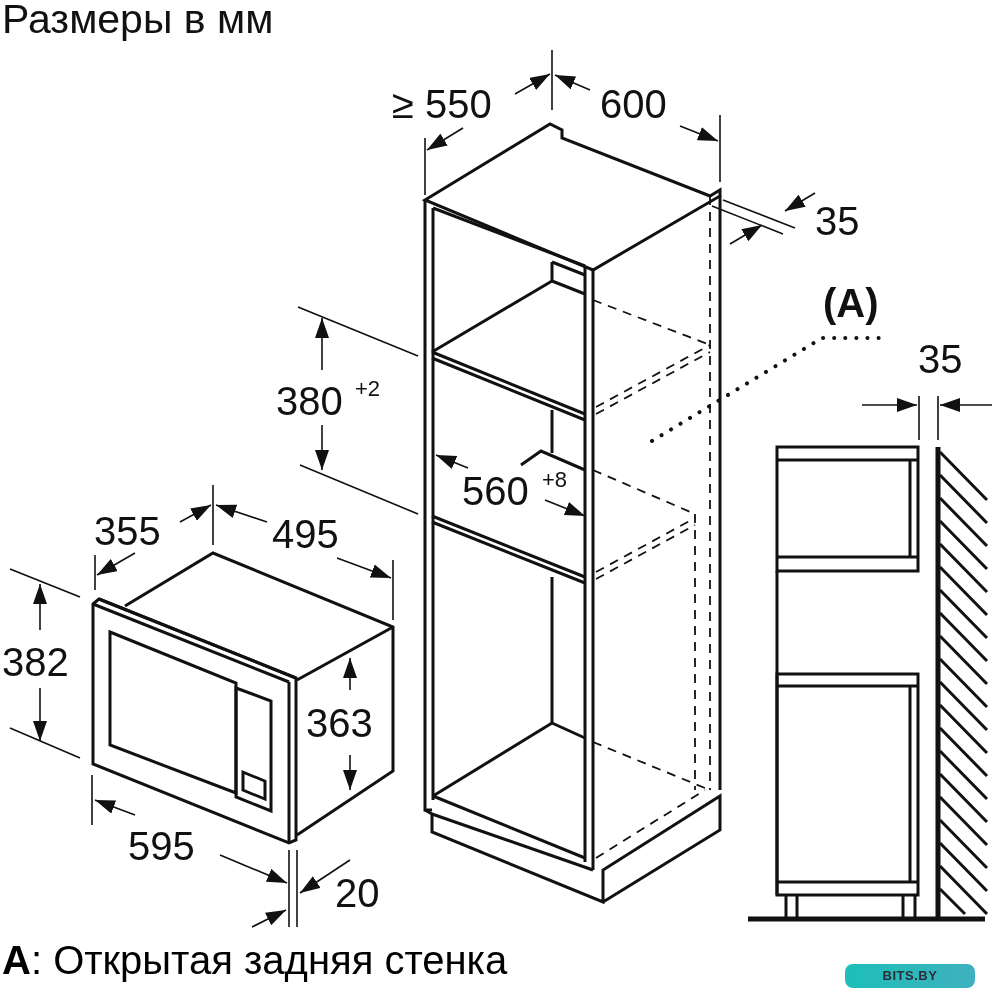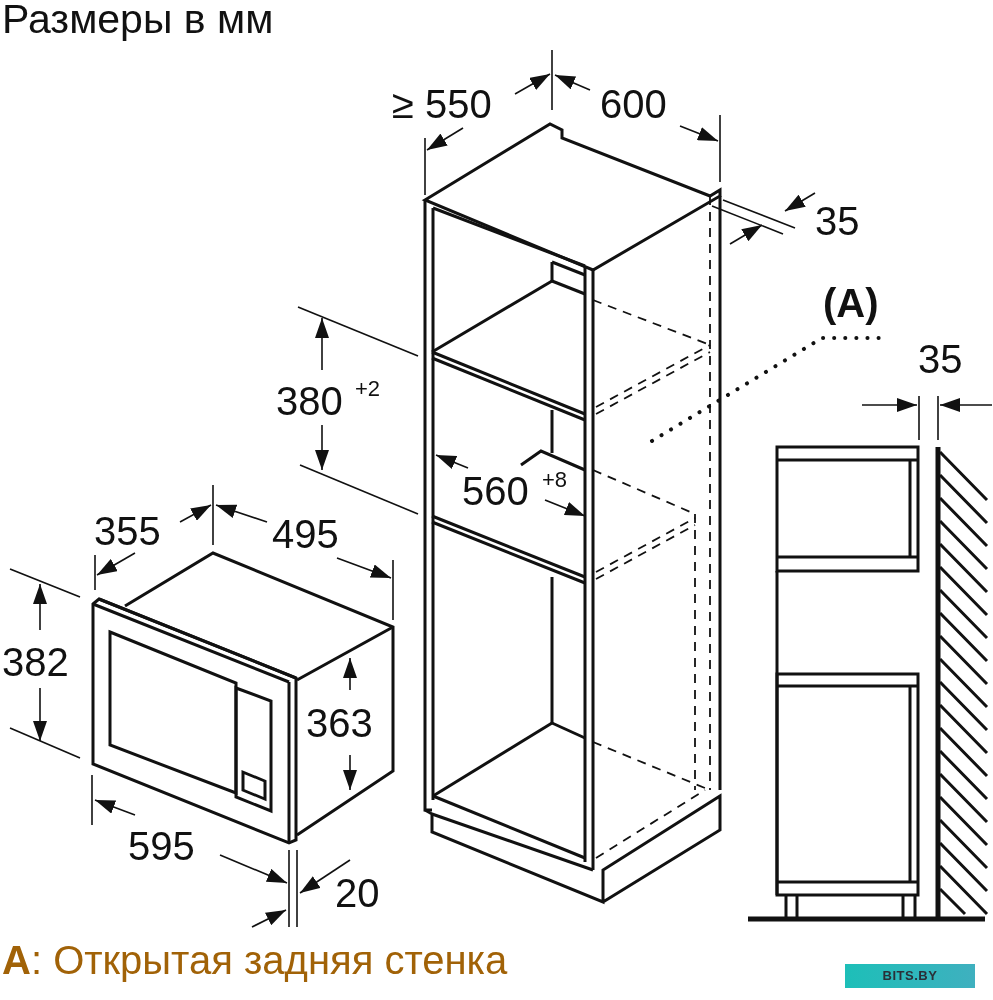--- a/index.html
+++ b/index.html
@@ -1,29 +1,29 @@
 <!DOCTYPE html>
 <html><head>
   <meta charset="utf-8">
   <style>
     html, body { margin: 0; padding: 0; background: #ffffff; }
     body { width: 993px; height: 1000px; position: relative; overflow: hidden; font-family: "Liberation Sans", sans-serif; }
     .title { position: absolute; left: 2px; top: -4px; font-size: 41px; color: #111; white-space: nowrap; }
-    .legend { position: absolute; left: 2px; top: 938px; font-size: 40px; color: #a16207; white-space: nowrap; text-align: center; }
+    .legend { position: absolute; left: 2px; top: 938px; font-size: 40px; color: #000000; white-space: nowrap; text-align: center; }
     .legend b { font-weight: bold; }
     svg { position: absolute; left: 0; top: 0; }
     .dim { font-family: "Liberation Sans", sans-serif; font-size: 40px; fill: #111; }
     .sup { font-family: "Liberation Sans", sans-serif; font-size: 22px; fill: #111; }
     .ln { stroke: #111; stroke-width: 3; fill: none; stroke-linejoin: miter; }
     .thin { stroke: #111; stroke-width: 1.6; fill: none; }
     .dash { stroke: #111; stroke-width: 1.8; fill: none; stroke-dasharray: 9 7; }
     .dot { stroke: #111; stroke-width: 4; fill: none; stroke-dasharray: 0.1 11; stroke-linecap: round; }
     .badge { position: absolute; left: 845px; top: 964px; width: 130px; height: 24px;
       background: linear-gradient(90deg, #1dbfb8, #3fb0bf); color: #2a2f38;
-      font-size: 13px; font-weight: bold; text-align: center; line-height: 24px; letter-spacing: 0.5px; }
+      font-size: 13px; font-weight: bold; text-align: center; line-height: 24px; letter-spacing: 0.5px; border-radius: 8px; }
   </style>
 </head>
 <body>
 
 <div class="title">Размеры в мм</div>
 
 <svg width="993" height="1000" viewBox="0 0 993 1000">
   <defs>
     <marker id="ah" viewBox="0 0 20 14" refX="20" refY="7" markerWidth="20" markerHeight="14" markerUnits="userSpaceOnUse" orient="auto">
       <path d="M0,0 L20,7 L0,14 Z" fill="#111"></path>

